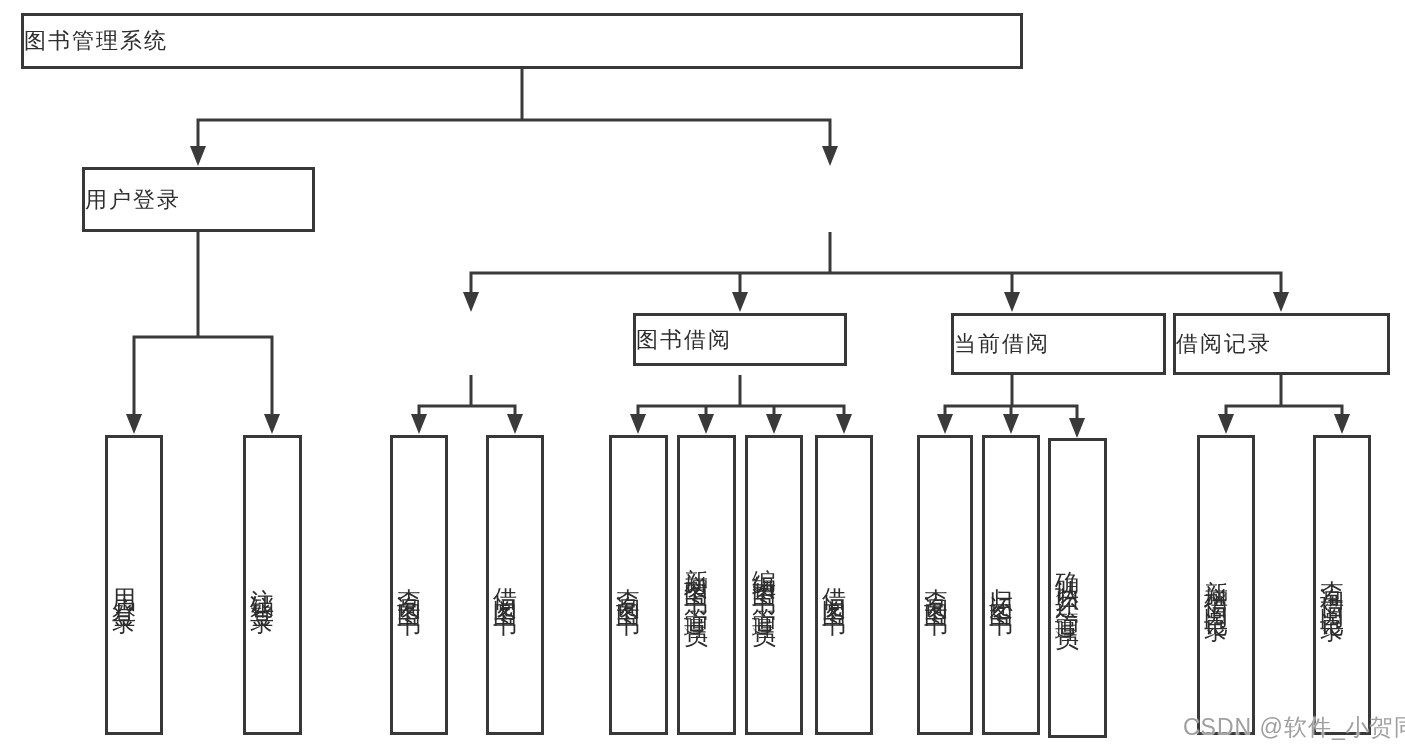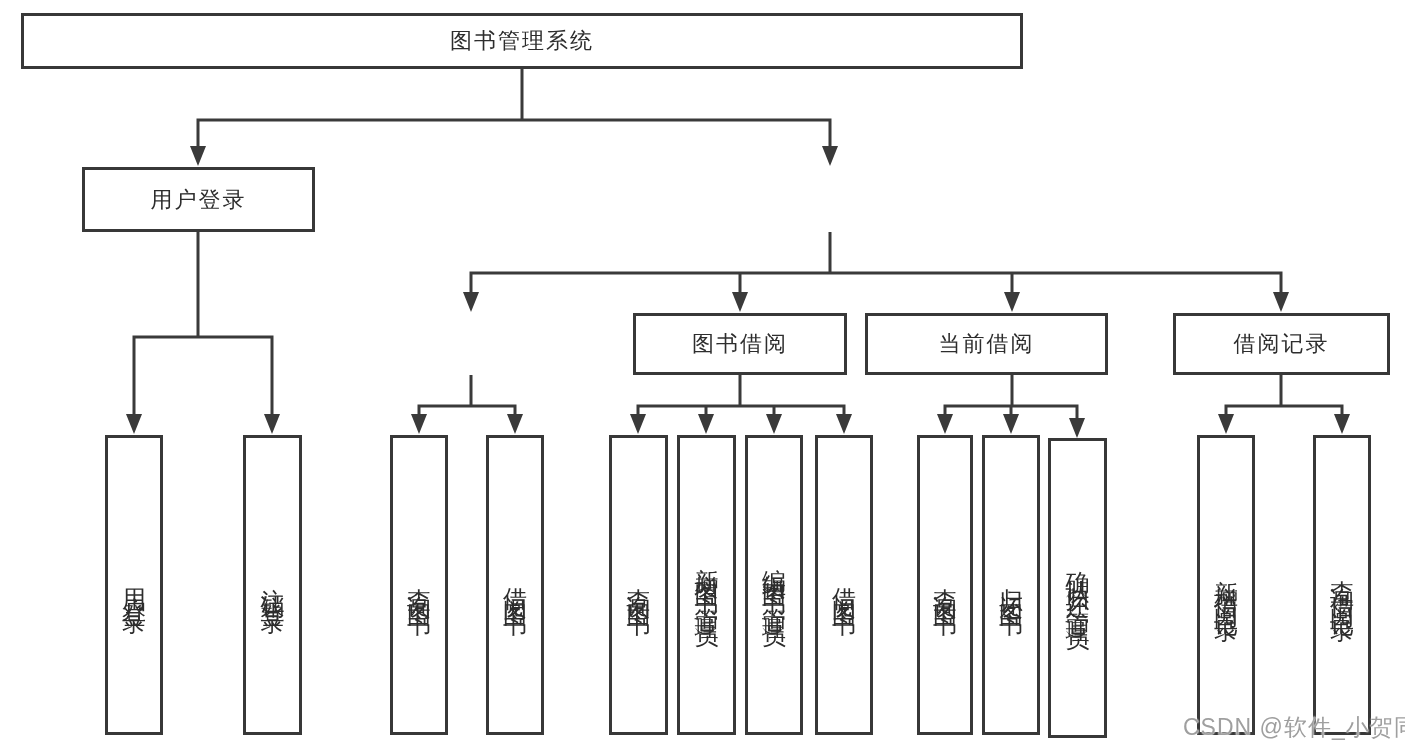--- a/index.html
+++ b/index.html
@@ -9,21 +9,21 @@
     background:#ffffff;
     font-family:"Liberation Sans","DejaVu Sans",sans-serif;
     overflow:hidden;
   }
   .connectors{position:absolute;left:0;top:0;width:1405px;height:747px;}
   .connectors path.line{fill:none;stroke:#3a3a3a;stroke-width:3;}
   .connectors path.head{fill:#3a3a3a;stroke:none;}
   .box{
     position:absolute;box-sizing:border-box;
     border:3px solid #383838;background:#ffffff;
-    display:flex;align-items:center;justify-content:center;
+    display:flex;align-items:center;
     color:#2d2d2d;
   }
   .h-label{font-size:22px;letter-spacing:2px;white-space:nowrap;}
   .v-label{
     writing-mode:vertical-rl;
     text-orientation:mixed;
     font-size:24px;letter-spacing:8px;
     white-space:nowrap;
   }
   .watermark{
@@ -82,24 +82,24 @@
   </svg>
 
   <div class="box" style="left:21px;top:13px;width:1002px;height:56px">
     <span class="h-label">图书管理系统</span>
   </div>
 
   <div class="box" style="left:82px;top:167px;width:233px;height:65px">
     <span class="h-label">用户登录</span>
   </div>
 
-  <div class="box" style="left:633px;top:313px;width:214px;height:62px">
+  <div class="box" style="left:633px;top:313px;width:214px;height:53px">
     <span class="h-label">图书借阅</span>
   </div>
-  <div class="box" style="left:865px;top:313px;width:243px;height:62px">
+  <div class="box" style="left:951px;top:313px;width:215px;height:62px">
     <span class="h-label">当前借阅</span>
   </div>
   <div class="box" style="left:1173px;top:313px;width:217px;height:62px">
     <span class="h-label">借阅记录</span>
   </div>
 
   <div class="box" style="left:105px;top:435px;width:58px;height:300px">
     <span class="v-label">用户登录</span>
   </div>
   <div class="box" style="left:243px;top:435px;width:59px;height:300px">

